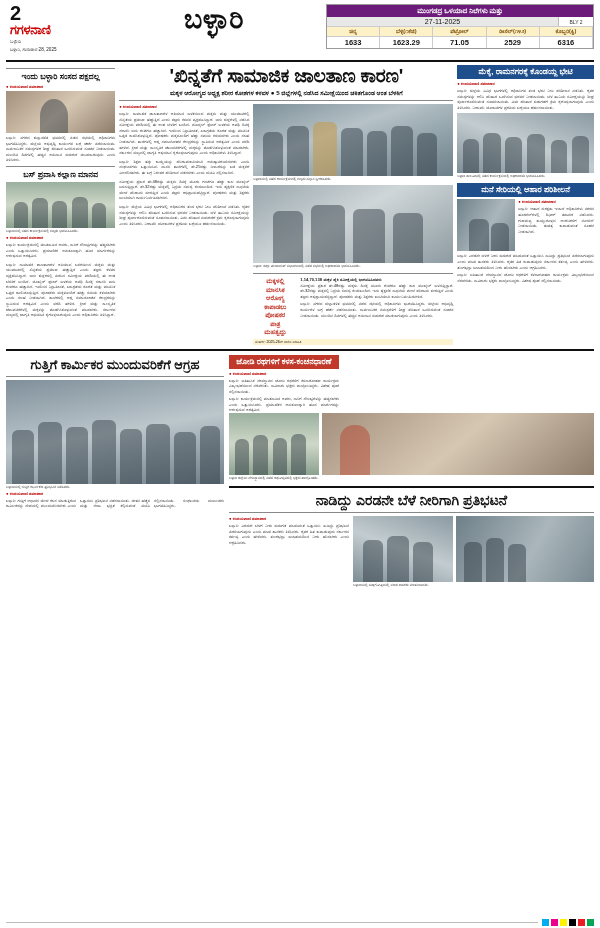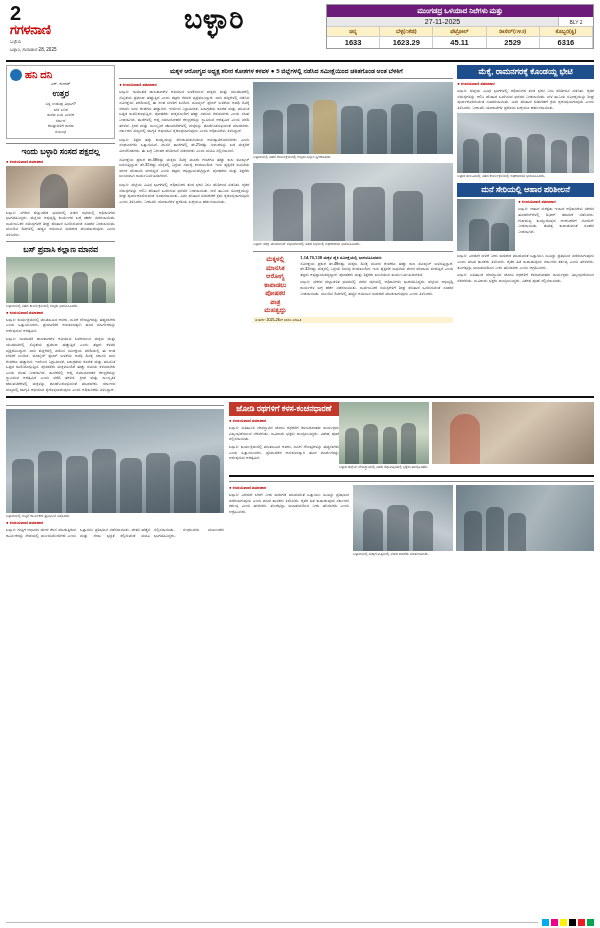--- a/index.html
+++ b/index.html
@@ -106,45 +106,31 @@
         <div class="market-row hdr">
           <div class="cell">ಚಿನ್ನ</div>
           <div class="cell">ಬೆಳ್ಳಿ(೧ಕೆಜಿ)</div>
           <div class="cell">ಪೆಟ್ರೋಲ್</div>
           <div class="cell">ಡೀಸೆಲ್(೧೪೨)</div>
           <div class="cell">ಕೊಬ್ಬರಿ(ಕ್ವಿ)</div>
         </div>
         <div class="market-row val">
           <div class="cell">1633</div>
           <div class="cell">1623.29</div>
-          <div class="cell">45.11</div>
+          <div class="cell">71.05</div>
           <div class="cell">2529</div>
           <div class="cell">6316</div>
         </div>
       </div>
     </div>
   </div>
 
   <div class="grid">
 
     <div class="col-left">
-      <div class="adbox">
-        <div class="ad-logo">
-          <span class="ad-dot"></span>
-          <span class="ad-name">ಹನಿ ದನಿ</span>
-        </div>
-        <div class="ad-sub">ಎಸ್. ಸುಂದರ್</div>
-        <div class="sec-title">ಉತ್ತರ</div>
-        <div class="kn" style="white-space:pre-line; text-align:center;">ಸಿದ್ಧ ಉಡುಪು ವಿಭಾಗ?
-ಬೆಲೆ ಏರಿಕೆ
-ಕಾರಣ ಏನು ಎಂದರೆ
-ಸರ್ಕಾರ
-ಗೊತ್ತುವಳಿಗೆ ಕಾರಣ
-ಸಂಬಂಧ</div>
-      </div>
 
       <div class="hr-thin"></div>
       <div class="sec-title">ಇಂದು ಬಳ್ಳಾರಿ ಸಂಸದ ಪಕ್ಷದಲ್ಲ</div>
       <div class="byline">● ಉದಯವಾಣಿ ಸಮಾಚಾರ</div>
       <div class="photo ph6" style="height:42px; margin-bottom:2px;">
         <div class="figs">
             <div class="fig" style="left:34px;width:28px;height:34px;border-radius:50% 50% 0 0;"></div>
           </div>
       </div>
       <div class="kn">ಬಳ್ಳಾರಿ: ನಗರದ ಜಿಲ್ಲಾಡಳಿತ ಭವನದಲ್ಲಿ ನಡೆದ ಸಭೆಯಲ್ಲಿ ಅಧಿಕಾರಿಗಳು ಭಾಗವಹಿಸಿದ್ದರು. ಜಿಲ್ಲೆಯ ಅಭಿವೃದ್ಧಿ ಕಾರ್ಯಗಳ ಬಗ್ಗೆ ಚರ್ಚೆ ನಡೆಸಲಾಯಿತು. ಸಾರ್ವಜನಿಕರ ಸಮಸ್ಯೆಗಳಿಗೆ ಶೀಘ್ರ ಪರಿಹಾರ ಒದಗಿಸುವಂತೆ ಸೂಚನೆ ನೀಡಲಾಯಿತು. ಮುಂದಿನ ದಿನಗಳಲ್ಲಿ ಹೆಚ್ಚಿನ ಅನುದಾನ ಬಿಡುಗಡೆ ಮಾಡಲಾಗುವುದು ಎಂದು ತಿಳಿಸಿದರು.</div>
@@ -160,20 +146,21 @@
           <div class="fig" style="left:86px;width:14px;height:25px;"></div>
         </div>
       </div>
       <div class="cap-below">ಬಳ್ಳಾರಿಯಲ್ಲಿ ನಡೆದ ಕಾರ್ಯಕ್ರಮದಲ್ಲಿ ಗಣ್ಯರು ಭಾಗವಹಿಸಿದರು.</div>
       <div class="byline">● ಉದಯವಾಣಿ ಸಮಾಚಾರ</div>
       <div class="kn">ಬಳ್ಳಾರಿ: ಕಾರ್ಯಕ್ರಮದಲ್ಲಿ ಮಾತನಾಡಿದ ಅವರು, ಸಾರಿಗೆ ಸೌಲಭ್ಯಗಳನ್ನು ಹೆಚ್ಚಿಸಬೇಕು ಎಂದು ಒತ್ತಾಯಿಸಿದರು. ಪ್ರಯಾಣಿಕರ ಅನುಕೂಲಕ್ಕಾಗಿ ಹೊಸ ಮಾರ್ಗಗಳನ್ನು ಆರಂಭಿಸುವ ಅಗತ್ಯವಿದೆ.</div>
       <div class="kn" style="margin-top:3px;">ಬಳ್ಳಾರಿ: ಸಾಮಾಜಿಕ ಜಾಲತಾಣಗಳ ಅತಿಯಾದ ಬಳಕೆಯಿಂದ ಮಕ್ಕಳು ಮತ್ತು ಯುವಜನರಲ್ಲಿ ಖಿನ್ನತೆಯ ಪ್ರಮಾಣ ಹೆಚ್ಚುತ್ತಿದೆ ಎಂದು ತಜ್ಞರು ಕಳವಳ ವ್ಯಕ್ತಪಡಿಸಿದ್ದಾರೆ. ಐದು ಜಿಲ್ಲೆಗಳಲ್ಲಿ ನಡೆಸಿದ ಸಮೀಕ್ಷೆಯ ವರದಿಯಲ್ಲಿ ಈ ಅಂಶ ಬೆಳಕಿಗೆ ಬಂದಿದೆ. ಮೊಬೈಲ್ ಫೋನ್ ಬಳಕೆಯ ಅವಧಿ ದಿನಕ್ಕೆ ಸರಾಸರಿ ಐದು ಗಂಟೆಗೂ ಹೆಚ್ಚಾಗಿದೆ. ಇದರಿಂದ ನಿದ್ರಾಹೀನತೆ, ಏಕಾಗ್ರತೆಯ ಕೊರತೆ ಮತ್ತು ಮಾನಸಿಕ ಒತ್ತಡ ಕಾಣಿಸಿಕೊಳ್ಳುತ್ತಿದೆ. ಪೋಷಕರು ಮಕ್ಕಳೊಂದಿಗೆ ಹೆಚ್ಚು ಸಮಯ ಕಳೆಯಬೇಕು ಎಂದು ಸಲಹೆ ನೀಡಲಾಗಿದೆ. ಶಾಲೆಗಳಲ್ಲಿ ಆಪ್ತ ಸಮಾಲೋಚನೆ ಕೇಂದ್ರಗಳನ್ನು ಸ್ಥಾಪಿಸುವ ಅಗತ್ಯವಿದೆ ಎಂದು ವರದಿ ಹೇಳಿದೆ. ಕ್ರೀಡೆ ಮತ್ತು ಸಾಂಸ್ಕೃತಿಕ ಚಟುವಟಿಕೆಗಳಲ್ಲಿ ಮಕ್ಕಳನ್ನು ತೊಡಗಿಸಿಕೊಳ್ಳುವಂತೆ ಮಾಡಬೇಕು. ಸರ್ಕಾರದ ಮಟ್ಟದಲ್ಲಿ ಜಾಗೃತಿ ಅಭಿಯಾನ ಕೈಗೊಳ್ಳಲಾಗುವುದು ಎಂದು ಅಧಿಕಾರಿಗಳು ತಿಳಿಸಿದ್ದಾರೆ.</div>
     </div>
 
     <div style="width:336px;">
+      <div class="big-head">'ಖಿನ್ನತೆಗೆ ಸಾಮಾಜಿಕ ಜಾಲತಾಣ ಕಾರಣ'</div>
       <div class="sub-head">ಮಕ್ಕಳ ಆರೋಗ್ಯದ ಅಧ್ಯಕ್ಷ ಶರೀರ ಕೋಶಗಳ ಕಳವಳ ● 5 ಜಿಲ್ಲೆಗಳಲ್ಲಿ ನಡೆಸಿದ ಸಮೀಕ್ಷೆಯಿಂದ ಚಕಿತಗೊಂಡ ಆಂತ ಬೆಳಕಿಗೆ</div>
       <div class="hr-thin"></div>
 
       <div style="display:flex; gap:4px;">
 
         <div style="width:130px;">
           <div class="byline">● ಉದಯವಾಣಿ ಸಮಾಚಾರ</div>
           <div class="kn">ಬಳ್ಳಾರಿ: ಸಾಮಾಜಿಕ ಜಾಲತಾಣಗಳ ಅತಿಯಾದ ಬಳಕೆಯಿಂದ ಮಕ್ಕಳು ಮತ್ತು ಯುವಜನರಲ್ಲಿ ಖಿನ್ನತೆಯ ಪ್ರಮಾಣ ಹೆಚ್ಚುತ್ತಿದೆ ಎಂದು ತಜ್ಞರು ಕಳವಳ ವ್ಯಕ್ತಪಡಿಸಿದ್ದಾರೆ. ಐದು ಜಿಲ್ಲೆಗಳಲ್ಲಿ ನಡೆಸಿದ ಸಮೀಕ್ಷೆಯ ವರದಿಯಲ್ಲಿ ಈ ಅಂಶ ಬೆಳಕಿಗೆ ಬಂದಿದೆ. ಮೊಬೈಲ್ ಫೋನ್ ಬಳಕೆಯ ಅವಧಿ ದಿನಕ್ಕೆ ಸರಾಸರಿ ಐದು ಗಂಟೆಗೂ ಹೆಚ್ಚಾಗಿದೆ. ಇದರಿಂದ ನಿದ್ರಾಹೀನತೆ, ಏಕಾಗ್ರತೆಯ ಕೊರತೆ ಮತ್ತು ಮಾನಸಿಕ ಒತ್ತಡ ಕಾಣಿಸಿಕೊಳ್ಳುತ್ತಿದೆ. ಪೋಷಕರು ಮಕ್ಕಳೊಂದಿಗೆ ಹೆಚ್ಚು ಸಮಯ ಕಳೆಯಬೇಕು ಎಂದು ಸಲಹೆ ನೀಡಲಾಗಿದೆ. ಶಾಲೆಗಳಲ್ಲಿ ಆಪ್ತ ಸಮಾಲೋಚನೆ ಕೇಂದ್ರಗಳನ್ನು ಸ್ಥಾಪಿಸುವ ಅಗತ್ಯವಿದೆ ಎಂದು ವರದಿ ಹೇಳಿದೆ. ಕ್ರೀಡೆ ಮತ್ತು ಸಾಂಸ್ಕೃತಿಕ ಚಟುವಟಿಕೆಗಳಲ್ಲಿ ಮಕ್ಕಳನ್ನು ತೊಡಗಿಸಿಕೊಳ್ಳುವಂತೆ ಮಾಡಬೇಕು. ಸರ್ಕಾರದ ಮಟ್ಟದಲ್ಲಿ ಜಾಗೃತಿ ಅಭಿಯಾನ ಕೈಗೊಳ್ಳಲಾಗುವುದು ಎಂದು ಅಧಿಕಾರಿಗಳು ತಿಳಿಸಿದ್ದಾರೆ.</div>
           <div class="kn" style="margin-top:3px;">ಬಳ್ಳಾರಿ: ಶಿಕ್ಷಣ ಹಕ್ಕು ಕಾಯ್ದೆಯನ್ನು ಪರಿಣಾಮಕಾರಿಯಾಗಿ ಅನುಷ್ಠಾನಗೊಳಿಸಬೇಕು ಎಂದು ಸಂಘಟನೆಗಳು ಒತ್ತಾಯಿಸಿವೆ. ಖಾಸಗಿ ಶಾಲೆಗಳಲ್ಲಿ ಶೇ.25ರಷ್ಟು ಸೀಟುಗಳನ್ನು ಬಡ ಮಕ್ಕಳಿಗೆ ಮೀಸಲಿಡಬೇಕು. ಈ ಬಗ್ಗೆ ನಿರಂತರ ಪರಿಶೀಲನೆ ನಡೆಸಬೇಕು ಎಂದು ಮನವಿ ಸಲ್ಲಿಸಲಾಗಿದೆ.</div>
           <div class="kn" style="margin-top:3px;">ಸಮೀಕ್ಷೆಯ ಪ್ರಕಾರ ಶೇ.48ರಷ್ಟು ಮಕ್ಕಳು ದಿನಕ್ಕೆ ಮೂರು ಗಂಟೆಗೂ ಹೆಚ್ಚು ಕಾಲ ಮೊಬೈಲ್ ಬಳಸುತ್ತಿದ್ದಾರೆ. ಶೇ.32ರಷ್ಟು ಮಕ್ಕಳಲ್ಲಿ ನಿದ್ರೆಯ ಸಮಸ್ಯೆ ಕಂಡುಬಂದಿದೆ. ಇದು ಶೈಕ್ಷಣಿಕ ಸಾಧನೆಯ ಮೇಲೆ ಪರಿಣಾಮ ಬೀರುತ್ತಿದೆ ಎಂದು ತಜ್ಞರು ಅಭಿಪ್ರಾಯಪಟ್ಟಿದ್ದಾರೆ. ಪೋಷಕರು ಮತ್ತು ಶಿಕ್ಷಕರು ಜಂಟಿಯಾಗಿ ಕಾರ್ಯನಿರ್ವಹಿಸಬೇಕಿದೆ.</div>
@@ -257,40 +244,41 @@
       </div>
       <div class="kn" style="margin-top:2px;">ಬಳ್ಳಾರಿ: ಎರಡನೇ ಬೆಳೆಗೆ ನೀರು ಬಿಡುಗಡೆ ಮಾಡುವಂತೆ ಒತ್ತಾಯಿಸಿ ನಾಡಿದ್ದು ಪ್ರತಿಭಟನೆ ನಡೆಸಲಾಗುವುದು ಎಂದು ಮಾಜಿ ಶಾಸಕರು ತಿಳಿಸಿದರು. ರೈತರ ಹಿತ ಕಾಪಾಡುವುದು ಸರ್ಕಾರದ ಕರ್ತವ್ಯ ಎಂದು ಹೇಳಿದರು. ತುಂಗಭದ್ರಾ ಜಲಾಶಯದಿಂದ ನೀರು ಹರಿಸಬೇಕು ಎಂದು ಆಗ್ರಹಿಸಿದರು.</div>
       <div class="kn" style="margin-top:2px;">ಬಳ್ಳಾರಿ: ಐತಿಹಾಸಿಕ ದೇವಸ್ಥಾನದ ಜೋಡಿ ರಥಗಳಿಗೆ ಕಳಸಾರೋಹಣ ಕಾರ್ಯಕ್ರಮ ವಿಜೃಂಭಣೆಯಿಂದ ನೆರವೇರಿತು. ಸಾವಿರಾರು ಭಕ್ತರು ಪಾಲ್ಗೊಂಡಿದ್ದರು. ವಿಶೇಷ ಪೂಜೆ ಸಲ್ಲಿಸಲಾಯಿತು.</div>
     </div>
   </div>
 
   <div class="hr-thick"></div>
   <div style="display:flex; gap:5px;">
 
     <div style="width:218px;">
+      <div style="font-size:13px; font-weight:bold; text-align:center; color:#111; margin-top:2px;">ಗುತ್ತಿಗೆ ಕಾರ್ಮಿಕರ ಮುಂದುವರಿಕೆಗೆ ಆಗ್ರಹ</div>
       <div class="hr-thin"></div>
       <div class="photo ph7" style="height:104px;">
         <div class="figs">
           <div class="fig" style="left:6px;width:22px;height:54px;"></div>
           <div class="fig" style="left:32px;width:24px;height:62px;"></div>
           <div class="fig" style="left:60px;width:22px;height:57px;"></div>
           <div class="fig" style="left:86px;width:24px;height:64px;"></div>
           <div class="fig" style="left:114px;width:22px;height:55px;"></div>
           <div class="fig" style="left:140px;width:24px;height:60px;"></div>
           <div class="fig" style="left:168px;width:22px;height:52px;"></div>
           <div class="fig" style="left:194px;width:20px;height:58px;"></div>
         </div>
       </div>
       <div class="cap-below">ಬಳ್ಳಾರಿಯಲ್ಲಿ ಗುತ್ತಿಗೆ ಕಾರ್ಮಿಕರು ಪ್ರತಿಭಟನೆ ನಡೆಸಿದರು.</div>
       <div class="byline">● ಉದಯವಾಣಿ ಸಮಾಚಾರ</div>
       <div class="kn threecol">ಬಳ್ಳಾರಿ: ಗುತ್ತಿಗೆ ಆಧಾರದ ಮೇಲೆ ಕೆಲಸ ಮಾಡುತ್ತಿರುವ ಕಾರ್ಮಿಕರನ್ನು ಸೇವೆಯಲ್ಲಿ ಮುಂದುವರಿಸಬೇಕು ಎಂದು ಒತ್ತಾಯಿಸಿ ಪ್ರತಿಭಟನೆ ನಡೆಸಲಾಯಿತು. ವೇತನ ಹೆಚ್ಚಳ ಮತ್ತು ಸೇವಾ ಭದ್ರತೆ ಕಲ್ಪಿಸುವಂತೆ ಮನವಿ ಸಲ್ಲಿಸಲಾಯಿತು. ಸಂಘಟನೆಯ ಮುಖಂಡರು ಭಾಗವಹಿಸಿದ್ದರು.</div>
     </div>
 
     <div style="flex:1;">
-      <div style="display:flex; gap:0;">
+      <div style="display:flex; gap:0;flex-direction:column;">
         <div style="width:110px;">
           <div class="box-head-red">ಜೋಡಿ ರಥಗಳಿಗೆ ಕಳಸ-ಕಂಚನಧಾರಣೆ</div>
           <div class="byline" style="margin-top:2px;">● ಉದಯವಾಣಿ ಸಮಾಚಾರ</div>
           <div class="kn">ಬಳ್ಳಾರಿ: ಐತಿಹಾಸಿಕ ದೇವಸ್ಥಾನದ ಜೋಡಿ ರಥಗಳಿಗೆ ಕಳಸಾರೋಹಣ ಕಾರ್ಯಕ್ರಮ ವಿಜೃಂಭಣೆಯಿಂದ ನೆರವೇರಿತು. ಸಾವಿರಾರು ಭಕ್ತರು ಪಾಲ್ಗೊಂಡಿದ್ದರು. ವಿಶೇಷ ಪೂಜೆ ಸಲ್ಲಿಸಲಾಯಿತು.</div>
           <div class="kn" style="margin-top:2px;">ಬಳ್ಳಾರಿ: ಕಾರ್ಯಕ್ರಮದಲ್ಲಿ ಮಾತನಾಡಿದ ಅವರು, ಸಾರಿಗೆ ಸೌಲಭ್ಯಗಳನ್ನು ಹೆಚ್ಚಿಸಬೇಕು ಎಂದು ಒತ್ತಾಯಿಸಿದರು. ಪ್ರಯಾಣಿಕರ ಅನುಕೂಲಕ್ಕಾಗಿ ಹೊಸ ಮಾರ್ಗಗಳನ್ನು ಆರಂಭಿಸುವ ಅಗತ್ಯವಿದೆ.</div>
         </div>
         <div style="flex:1;">
           <div style="display:flex; gap:3px;">
             <div class="photo ph5" style="width:90px;height:62px;">
               <div class="figs">
@@ -304,20 +292,21 @@
               <div class="figs">
                   <div class="fig" style="left:18px;width:30px;height:50px;border-radius:14px 14px 0 0;background:rgba(180,60,40,.45)"></div>
                 </div>
             </div>
           </div>
           <div class="cap-below">ಬಳ್ಳಾರಿ ಜಿಲ್ಲೆಯ ದೇವಸ್ಥಾನದಲ್ಲಿ ನಡೆದ ರಥೋತ್ಸವದಲ್ಲಿ ಭಕ್ತರು ಪಾಲ್ಗೊಂಡರು.</div>
         </div>
       </div>
 
       <div class="hr-thick"></div>
+      <div style="font-size:14px; font-weight:bold; text-align:center; color:#111; margin-top:2px;">ನಾಡಿದ್ದು ಎರಡನೇ ಬೆಳೆ ನೀರಿಗಾಗಿ ಪ್ರತಿಭಟನೆ</div>
       <div class="hr-thin"></div>
       <div style="display:flex; gap:4px;">
         <div style="width:120px;">
           <div class="byline">● ಉದಯವಾಣಿ ಸಮಾಚಾರ</div>
           <div class="kn">ಬಳ್ಳಾರಿ: ಎರಡನೇ ಬೆಳೆಗೆ ನೀರು ಬಿಡುಗಡೆ ಮಾಡುವಂತೆ ಒತ್ತಾಯಿಸಿ ನಾಡಿದ್ದು ಪ್ರತಿಭಟನೆ ನಡೆಸಲಾಗುವುದು ಎಂದು ಮಾಜಿ ಶಾಸಕರು ತಿಳಿಸಿದರು. ರೈತರ ಹಿತ ಕಾಪಾಡುವುದು ಸರ್ಕಾರದ ಕರ್ತವ್ಯ ಎಂದು ಹೇಳಿದರು. ತುಂಗಭದ್ರಾ ಜಲಾಶಯದಿಂದ ನೀರು ಹರಿಸಬೇಕು ಎಂದು ಆಗ್ರಹಿಸಿದರು.</div>
         </div>
         <div style="flex:1;">
           <div style="display:flex; gap:3px;">
             <div class="photo ph3" style="width:100px;height:66px;">
               <div class="figs">

